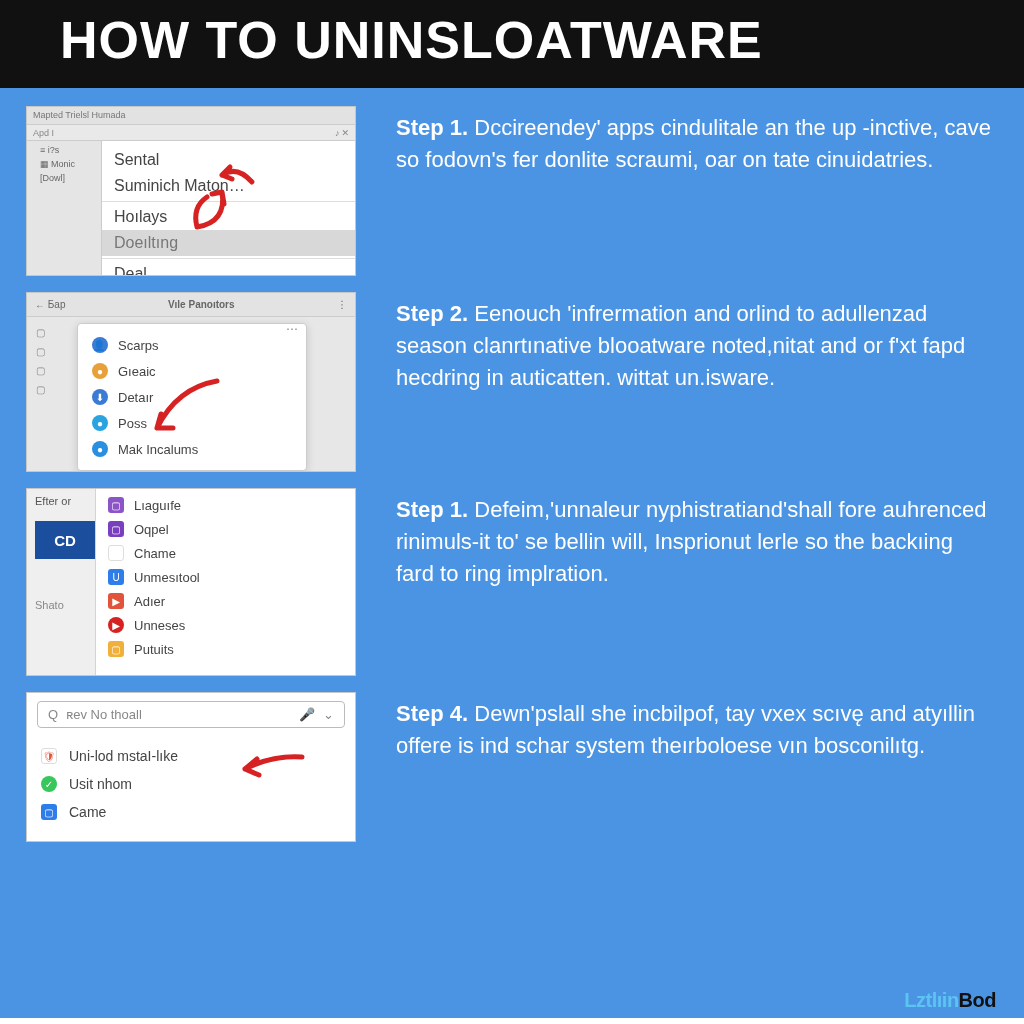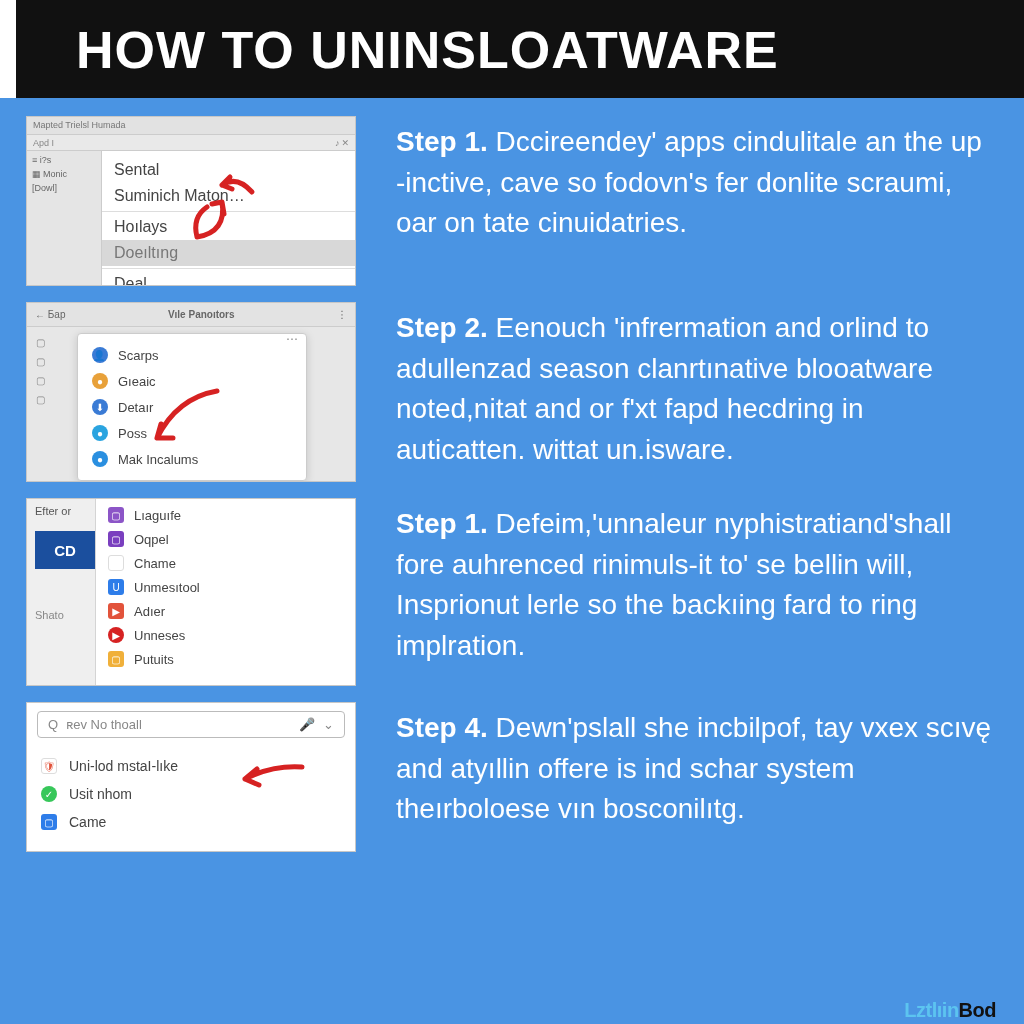--- a/index.html
+++ b/index.html
@@ -1,31 +1,31 @@
 <!DOCTYPE html>
 <html><head>
 <meta charset="utf-8">
 <style>
   * { box-sizing: border-box; margin: 0; padding: 0; }
   html, body { width: 1024px; height: 1024px; font-family: -apple-system, Helvetica, Arial, sans-serif; }
-  .header { background: #111; color: #fff; padding: 20px 0 18px 60px; margin-left: 16px; }
+  .header { background: #111; color: #fff; padding: 10px 0 18px 60px; }
   .header h1 { font-size: 52px; font-weight: 800; letter-spacing: 1px; }
   .body { background: #4a94e3; height: calc(1024px - 94px); padding: 18px 26px 4px 26px; position: relative; }
   .row { display: flex; align-items: flex-start; margin-bottom: 16px; }
   .shot { width: 330px; flex: 0 0 330px; background: #f2f2f2; border: 1px solid #c7c7c7; position: relative; overflow: hidden; }
-  .desc { flex: 1; padding: 6px 6px 6px 40px; color: #fff; font-size: 28px; line-height: 1.45; }
+  .desc { flex: 1; padding: 6px 6px 6px 40px; color: #fff; font-size: 22px; line-height: 1.45; }
   .desc b { font-weight: 600; }
 
   
   .s1 { height: 170px; }
   .s1 .tabs { height: 18px; background: #e2e2e2; font-size: 9px; color: #777; padding: 3px 6px; border-bottom: 1px solid #ccc; }
   .s1 .tool { height: 16px; background: #e9e9e9; font-size: 9px; color: #888; padding: 2px 6px; border-bottom: 1px solid #ccc; display:flex; gap:2px; align-items:center;}
   .s1 .tool .x { margin-left:auto; }
   .s1 .panel { display:flex; height: calc(100% - 34px); }
-  .s1 .side { width: 74px; background: #e5e5e5; font-size: 9px; color: #666; padding: 4px 5px; }
+  .s1 .side { width: 74px; background: #e5e5e5; font-size: 9px; color: #666; padding: 4px 13px; }
   .s1 .side div { margin-bottom: 4px; }
   .s1 .menu { flex:1; background:#fff; border-left:1px solid #ccc; font-size:16px; color:#444; padding:6px 0; }
   .s1 .menu .mi { padding:4px 12px; display:flex; justify-content:space-between; align-items:center;}
   .s1 .menu .sep { height:1px; background:#ddd; margin:2px 0; }
   .s1 .menu .hl { background:#d8d8d8; color:#777;}
   .arrow1a { position:absolute; left:190px; top:50px; width:40px; height:30px; }
   .arrow1b { position:absolute; left:160px; top:75px; width:50px; height:50px; }
 
   
   .s2 { height: 180px; background:#e7e7e7;}

